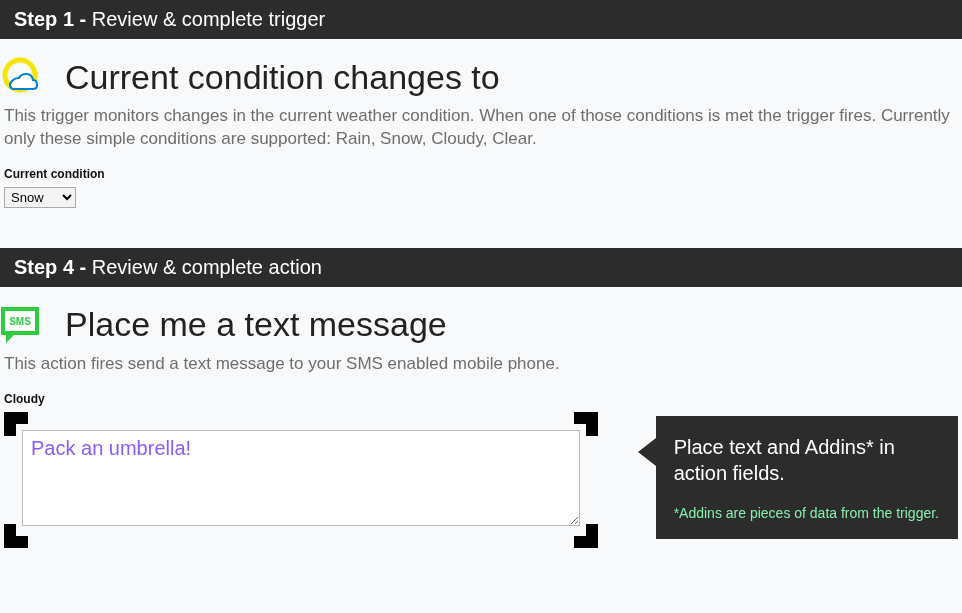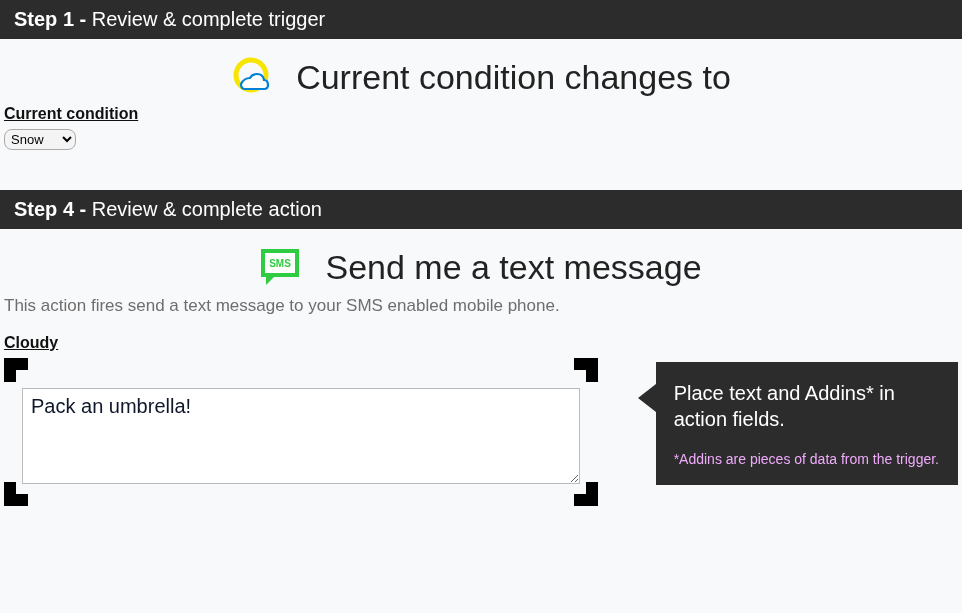--- a/index.html
+++ b/index.html
@@ -18,52 +18,50 @@
       margin-bottom: 18px;
     }
     .step-header .bold { font-weight: bold; }
     .section { margin-bottom: 40px; }
     .trigger-title-row {
       display: flex;
       align-items: center;
       gap: 25px;
       padding-left: 0;
       margin-bottom: 8px;
-      justify-content: center;
     }
     .weather-icon svg { width: 40px; height: 40px; display: block; }
     .sms-icon svg { width: 40px; height: 40px; display: block; }
     .title-text {
       font-size: 34px;
       font-weight: 300;
       color: #222;
     }
     .description {
       color: #6e6e6e;
       font-size: 17px;
       padding: 0 4px 16px 4px;
       line-height: 1.35;
     }
     .field-label {
-      font-size: 16px;
+      font-size: 12px;
       font-weight: bold;
       color: #111;
       padding: 0 4px 6px 4px;
-      text-decoration: underline;
     }
     .select-wrap {
       padding-left: 4px;
     }
     select {
       font-size: 13px;
       padding: 1px 2px;
       width: 72px;
       background: #f4f4f4;
       border: 1px solid #aaa;
-      border-radius: 8px;
+      border-radius: 0;
     }
     .message-area-wrap {
       position: relative;
       padding: 0 4px;
       display: flex;
       align-items: flex-start;
     }
     .textarea-frame {
       position: relative;
       width: 618px;
@@ -72,27 +70,26 @@
     
     .corner { position: absolute; width: 24px; height: 24px; }
     .tl { top: 0; left: 0; border-top: 12px solid #000; border-left: 12px solid #000; }
     .tr { top: 0; right: 0; border-top: 12px solid #000; border-right: 12px solid #000; }
     .bl { bottom: 0; left: 0; border-bottom: 12px solid #000; border-left: 12px solid #000; }
     .br { bottom: 0; right: 0; border-bottom: 12px solid #000; border-right: 12px solid #000; }
     textarea {
       width: 100%;
       height: 96px;
       font-size: 20px;
-      color: #0f172a;
+      color: #8b5cf6;
       padding: 6px 8px;
       border: 1px solid #bbb;
       background: #fff;
       resize: both;
       font-family: inherit;
-      margin-top: 12px;
     }
     .tooltip-box {
       position: relative;
       margin-left: 58px;
       margin-top: 4px;
       background: #2c2c2c;
       color: #fff;
       width: 314px;
       padding: 18px 18px 16px 18px;
     }
@@ -107,61 +104,62 @@
       border-right: 18px solid #2c2c2c;
     }
     .tooltip-main {
       font-size: 20px;
       font-weight: 400;
       line-height: 1.3;
       margin-bottom: 18px;
     }
     .tooltip-sub {
       font-size: 14px;
-      color: #f0abfc;
+      color: #86efac;
       line-height: 1.35;
     }
   </style>
 </head>
 <body>
 
 <div class="section">
   <div class="step-header">
     <span class="bold">Step 1 - </span><span>Review &amp; complete trigger</span>
   </div>
   <div class="trigger-title-row">
     <span class="weather-icon">
       <svg viewBox="0 0 40 40">
         <circle cx="20" cy="18" r="15" fill="none" stroke="#f7e400" stroke-width="5"></circle>
         <path d="M10 27 q3 -6 9 -6 q2 -4 7 -4 q6 0 7 6 q4 0 4 5 q0 4 -4 4 h-19 q-4 0 -4 -5z" fill="#fff" stroke="#0080d6" stroke-width="2.2"></path>
       </svg>
     </span>
     <span class="title-text">Current condition changes to</span>
   </div>
+  <div class="description">This trigger monitors changes in the current weather condition. When one of those conditions is met the trigger fires. Currently only these simple conditions are supported: Rain, Snow, Cloudy, Clear.</div>
   <div class="field-label">Current condition</div>
   <div class="select-wrap">
     <select>
       <option>Snow</option>
     </select>
   </div>
 </div>
 
 <div class="section">
   <div class="step-header">
     <span class="bold">Step 4 - </span><span>Review &amp; complete action</span>
   </div>
   <div class="trigger-title-row">
     <span class="sms-icon">
       <svg viewBox="0 0 40 40">
         <rect x="3" y="4" width="34" height="24" fill="#fff" stroke="#2ecc40" stroke-width="4"></rect>
         <path d="M6 28 L6 38 L16 28 Z" fill="#2ecc40"></path>
         <text x="20" y="20" text-anchor="middle" font-size="10" font-weight="bold" fill="#2ecc40" font-family="Arial">SMS</text>
       </svg>
     </span>
-    <span class="title-text">Send me a text message</span>
+    <span class="title-text">Place me a text message</span>
   </div>
   <div class="description">This action fires send a text message to your SMS enabled mobile phone.</div>
   <div class="field-label">Cloudy</div>
   <div class="message-area-wrap">
     <div class="textarea-frame">
       <div class="corner tl"></div>
       <div class="corner tr"></div>
       <div class="corner bl"></div>
       <div class="corner br"></div>
       <textarea style="">Pack an umbrella!</textarea>

